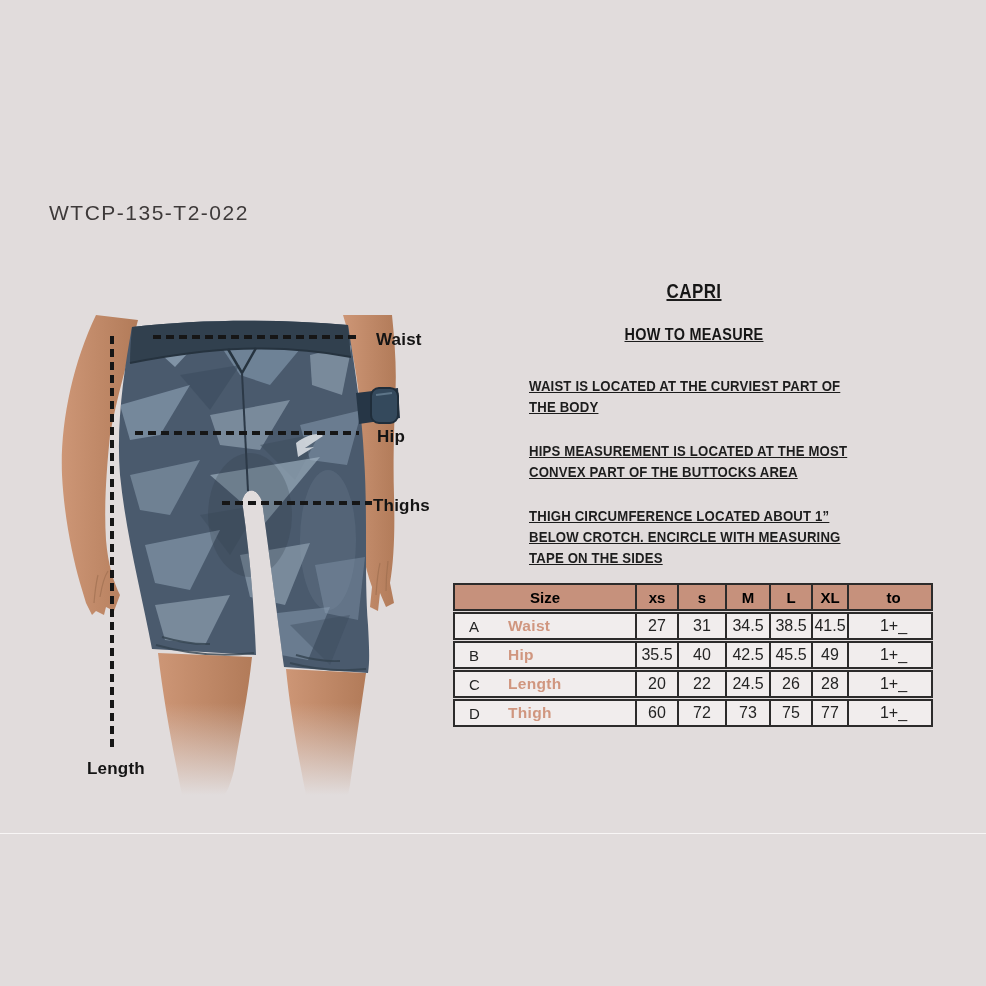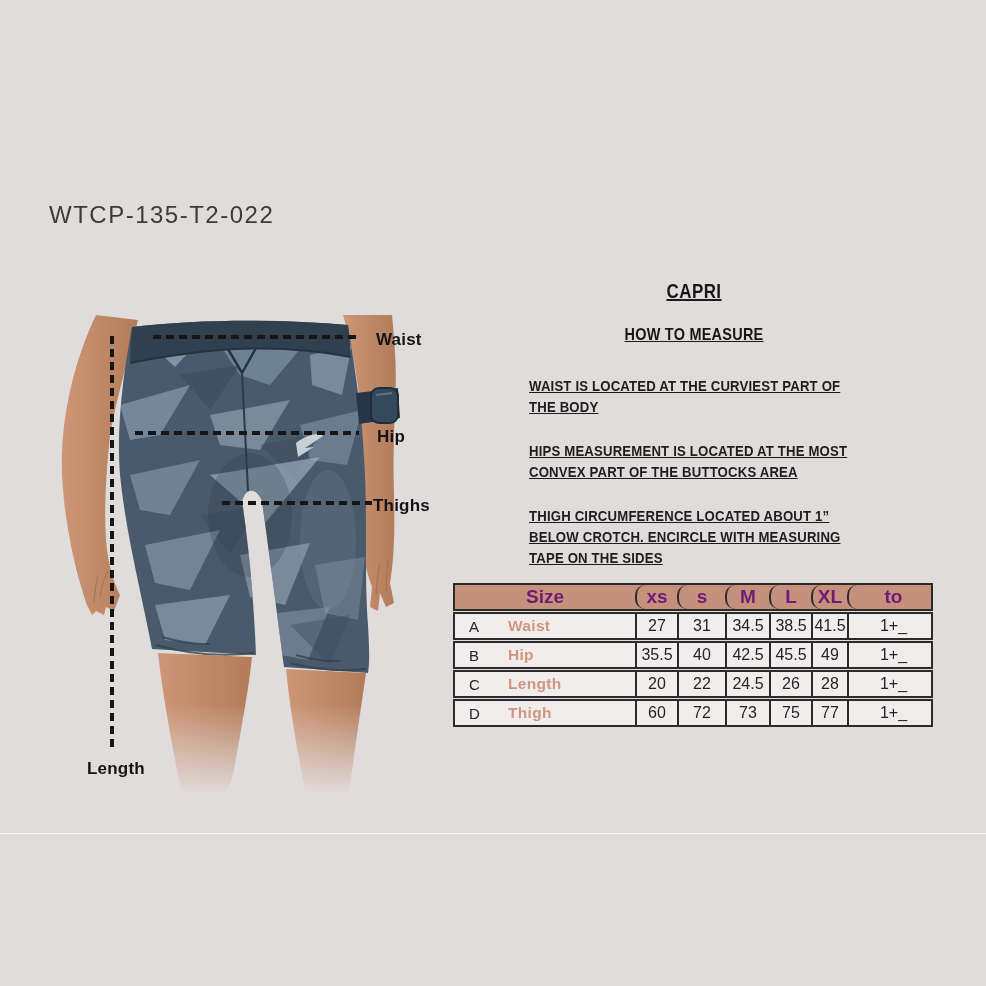--- a/index.html
+++ b/index.html
@@ -9,21 +9,21 @@
     font-family:"Liberation Sans", sans-serif;
     color:#1c1c1c;
     position:relative;
     overflow:hidden;
   }
   .abs { position:absolute; }
 
   
   .sku {
     left:49px; top:201px;
-    font-size:24px; letter-spacing:1.5px; color:#3e3a3a;
+    font-size:21px; letter-spacing:1.5px; color:#3e3a3a;
     font-weight:400;
     text-align:center;
   }
 
   
   .hdash { position:absolute; height:4px;
     background-image:repeating-linear-gradient(90deg,#161616 0 8px,transparent 8px 13px); }
   .vdash { position:absolute; width:4px;
     background-image:repeating-linear-gradient(180deg,#161616 0 8px,transparent 8px 13px); }
 
@@ -57,21 +57,21 @@
     display:flex; border:2px solid #2c2b2b; background:#f1eded;
     height:28px; align-items:stretch;
   }
   .trow + .trow { margin-top:1px; }
   .trow.header { background:#c6917c; color:#ffffff; }
   .cell {
     display:flex; align-items:center; justify-content:center;
     font-size:16px; color:#242424;
   }
   .cell + .cell { border-left:2px solid #2c2b2b; }
-  .trow.header .cell { color:#701a75; font-weight:700; font-size:19px;border-radius:10px; }
+  .trow.header .cell { color:#000000; font-weight:700; font-size:15px; }
   .c0 { width:180px; } .c1 { width:42px; } .c2 { width:48px; }
   .c3 { width:44px; } .c4 { width:42px; } .c5 { width:36px; } .c6 { flex:1;padding-left:7px; }
   .rowhead { justify-content:flex-start; padding-left:14px; }
   .row-letter { width:39px; font-size:15px; color:#242424; }
   .row-label  { font-weight:700; font-size:15.5px; color:#d0967f; letter-spacing:0.3px; }
 
   
   .divider { left:0; top:833px; width:986px; height:1px; background:rgba(255,255,255,0.75); position:absolute; }
 
   .photo { left:60px; top:315px; width:340px; height:480px; position:absolute; }

